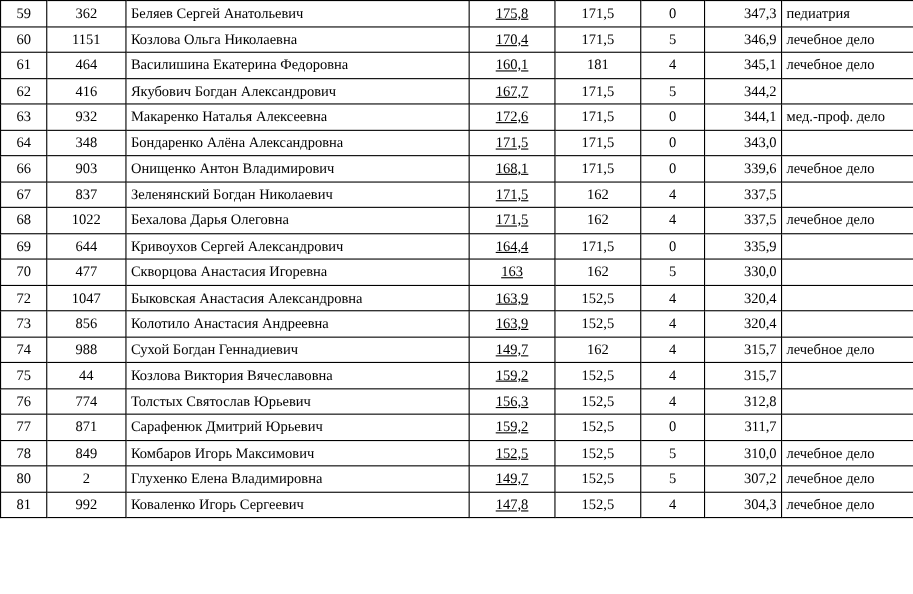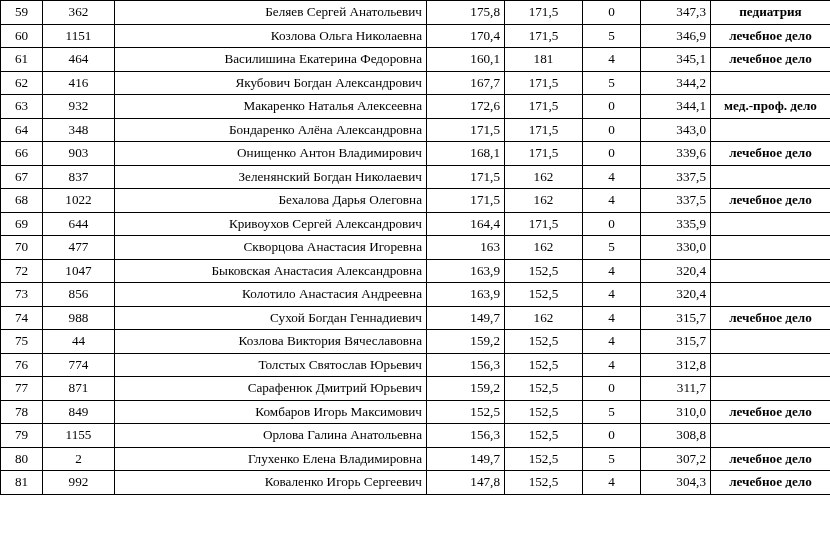--- a/index.html
+++ b/index.html
@@ -33,26 +33,26 @@
   col.c-id     { width: 72px; }
   col.c-name   { width: 312px; }
   col.c-s1     { width: 78px; }
   col.c-s2     { width: 78px; }
   col.c-s3     { width: 58px; }
   col.c-total  { width: 70px; }
   col.c-prog   { width: 120px; }
 
   td.rank   { text-align: center; }
   td.id     { text-align: center; }
-  td.name   { text-align: right; padding-left: 6px; }
-  td.s1     { text-align: right; }
+  td.name   { text-align: left; padding-left: 6px; }
+  td.s1     { text-align: center; text-decoration: underline; }
   td.s2     { text-align: center; }
   td.s3     { text-align: center; }
   td.total  { text-align: right; }
-  td.prog   { text-align: center; font-weight: bold; }
+  td.prog   { text-align: left; }
 </style>
 </head>
 <body>
 
 <table class="ranking">
   <colgroup>
     <col class="c-rank">
       <col class="c-id">
       <col class="c-name">
       <col class="c-s1">
@@ -236,30 +236,20 @@
         <td class="rank">78</td>
         <td class="id">849</td>
         <td class="name">Комбаров Игорь Максимович</td>
         <td class="s1">152,5</td>
         <td class="s2">152,5</td>
         <td class="s3">5</td>
         <td class="total">310,0</td>
         <td class="prog">лечебное дело</td>
       </tr>
       <tr>
-        <td class="rank">79</td>
-        <td class="id">1155</td>
-        <td class="name">Орлова Галина Анатольевна</td>
-        <td class="s1">156,3</td>
-        <td class="s2">152,5</td>
-        <td class="s3">0</td>
-        <td class="total">308,8</td>
-        <td class="prog"></td>
-      </tr>
-      <tr>
         <td class="rank">80</td>
         <td class="id">2</td>
         <td class="name">Глухенко Елена Владимировна</td>
         <td class="s1">149,7</td>
         <td class="s2">152,5</td>
         <td class="s3">5</td>
         <td class="total">307,2</td>
         <td class="prog">лечебное дело</td>
       </tr>
       <tr>

